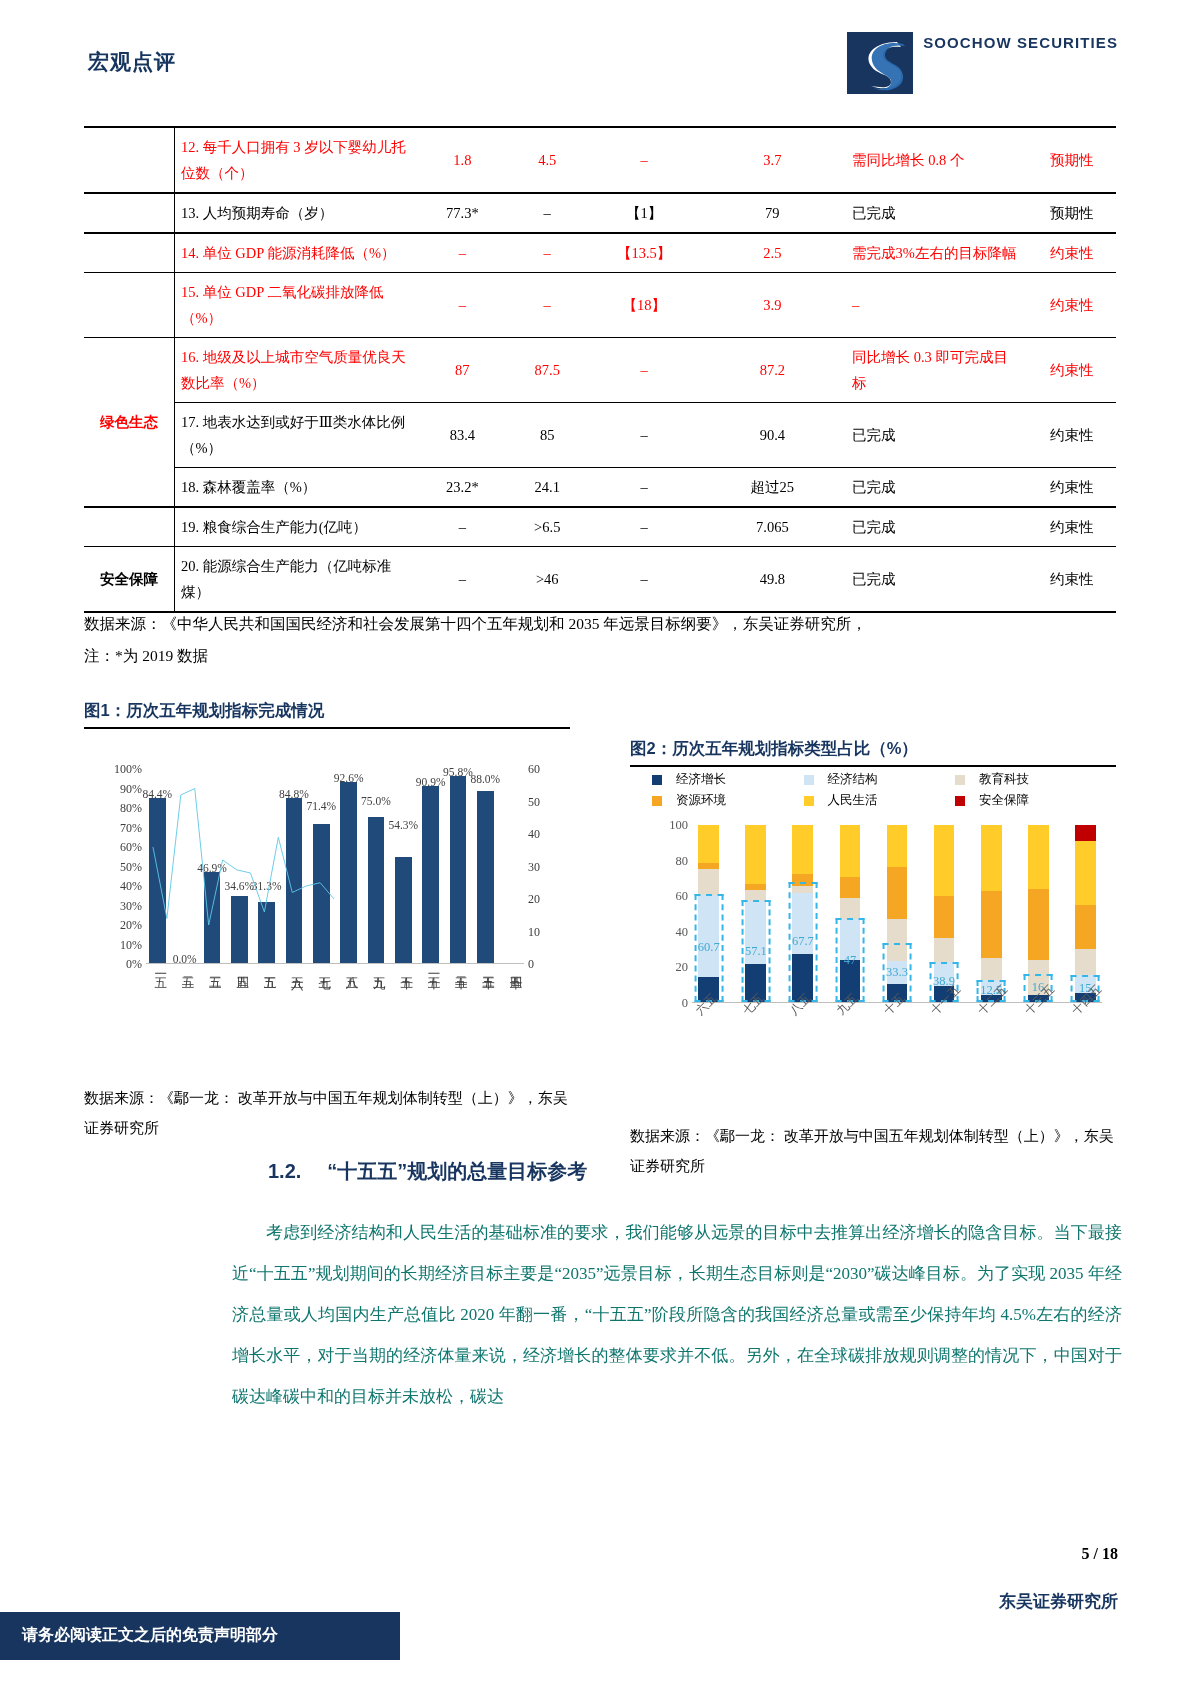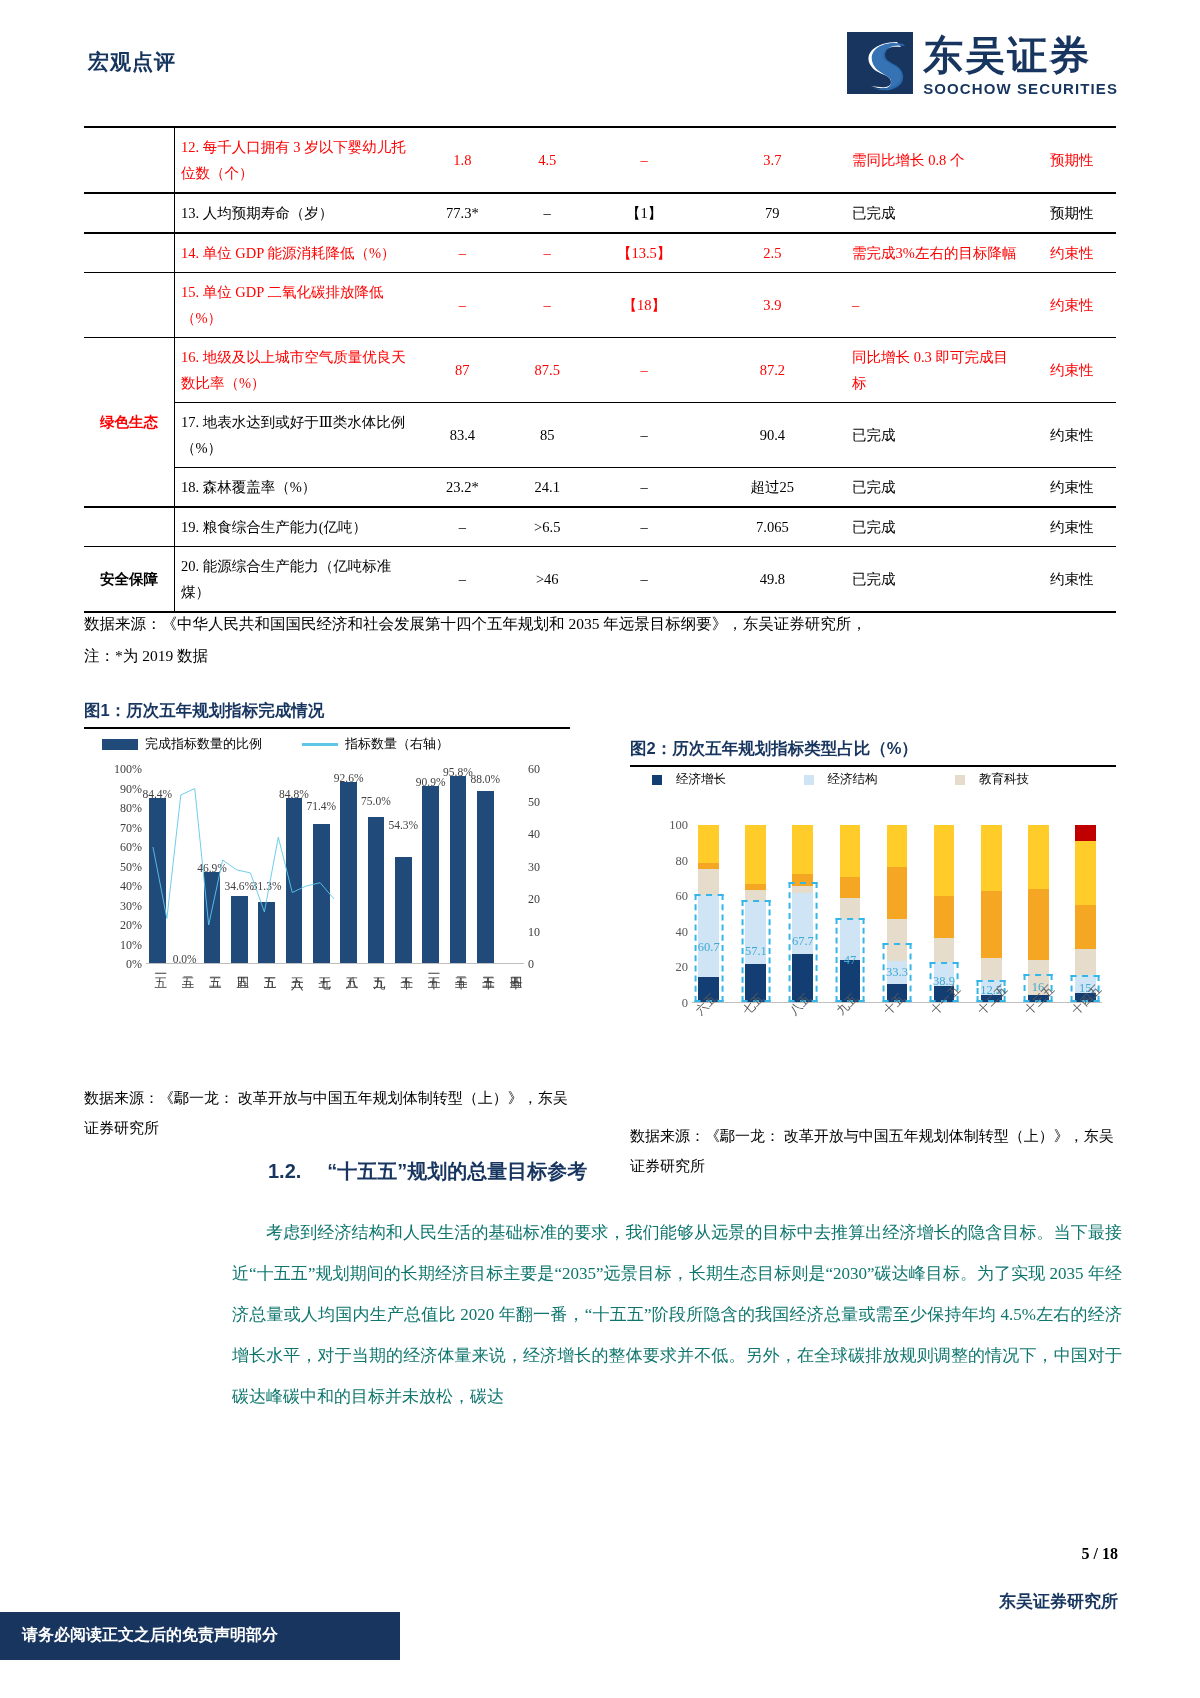--- a/index.html
+++ b/index.html
@@ -218,21 +218,20 @@
     <div class="logo-mark">
       <div class="sq"></div>
       <svg class="swoosh" viewBox="0 0 48 56">
         <path d="M40 6 C18 6, 6 18, 14 30 C20 39, 34 38, 34 46 C34 52, 26 52, 14 50
                  L14 50 C30 56, 46 50, 44 38 C42 28, 26 28, 26 20 C26 12, 34 10, 44 11 Z" fill="#ffffff"></path>
         <path d="M46 8 C26 4, 10 14, 16 28 C21 39, 36 39, 34 47 C33 53, 24 54, 16 52
                  C30 58, 48 52, 46 39 C44 27, 28 28, 28 19 C28 11, 38 8, 48 10 Z" fill="#2b6cb0" opacity="0.95"></path>
       </svg>
     </div>
     <div class="logo-text">
-      <div class="logo-cn">东吴证券</div>
       <div class="logo-en">SOOCHOW SECURITIES</div>
     </div>
   </div>
 </div>
 
 <div class="tbl-wrap">
   <table class="indic">
     <tbody>
       <tr class="redrow">
         <td class="cat-blank topline"></td>
@@ -334,30 +333,20 @@
   </table>
 </div>
 
 <div class="tbl-src" style="top:608px;">数据来源：《中华人民共和国国民经济和社会发展第十四个五年规划和 2035 年远景目标纲要》，东吴证券研究所，</div>
 <div class="tbl-src" style="top:640px;">注：*为 2019 数据</div>
 
 <div class="fig" style="left:84px; top:700px;">
   <div class="fig-title fig-rule">图1：历次五年规划指标完成情况</div>
   <div class="fig-body">
 
-    <div class="lg1">
-      <div class="it">
-        <span class="swatch-bar"></span>
-        <span>完成指标数量的比例</span>
-      </div>
-      <div class="it">
-        <span class="swatch-line"></span>
-        <span>指标数量（右轴）</span>
-      </div>
-    </div>
 
     <div class="plot1">
       <div class="ax1-y" id="f1-yleft">
           <div style="top: 195px;">0%</div>
           <div style="top: 175.5px;">10%</div>
           <div style="top: 156px;">20%</div>
           <div style="top: 136.5px;">30%</div>
           <div style="top: 117px;">40%</div>
           <div style="top: 97.5px;">50%</div>
           <div style="top: 78px;">60%</div>
@@ -468,20 +457,34 @@
           </div>
           <div class="it">
             <span class="sw" style="background: rgb(207, 229, 245);"></span>
             <span>经济结构</span>
           </div>
           <div class="it">
             <span class="sw" style="background: rgb(229, 220, 203);"></span>
             <span>教育科技</span>
           </div>
         </div>
+        <div class="row">
+          <div class="it">
+            <span class="sw" style="background: rgb(245, 166, 35);"></span>
+            <span>资源环境</span>
+          </div>
+          <div class="it">
+            <span class="sw" style="background: rgb(255, 204, 42);"></span>
+            <span>人民生活</span>
+          </div>
+          <div class="it">
+            <span class="sw" style="background: rgb(192, 0, 0);"></span>
+            <span>安全保障</span>
+          </div>
+        </div>
       </div>
 
     <div class="plot2">
       <div class="ax2-y" id="f2-yaxis">
           <div style="top: 178px;">0</div>
           <div style="top: 142.4px;">20</div>
           <div style="top: 106.8px;">40</div>
           <div style="top: 71.2px;">60</div>
           <div style="top: 35.6px;">80</div>
           <div style="top: 0px;">100</div>

